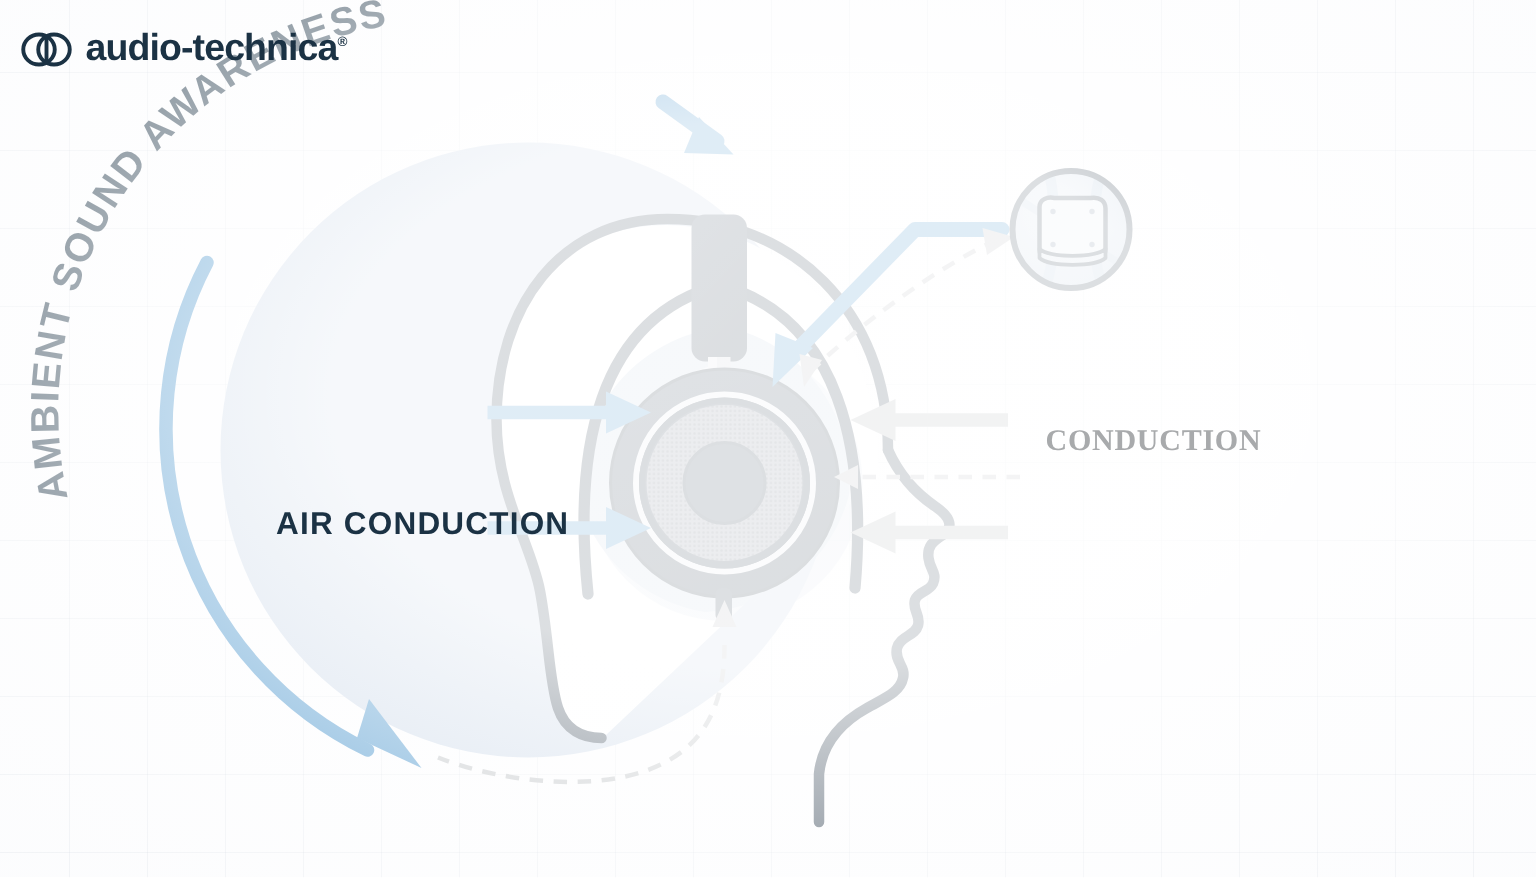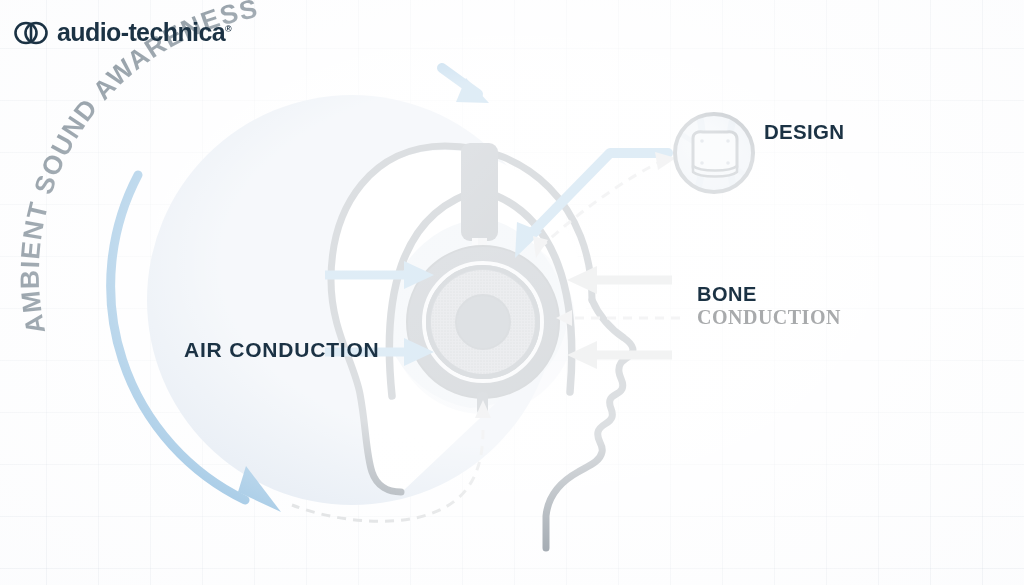--- a/index.html
+++ b/index.html
@@ -297,21 +297,19 @@
       <path d="M 17,4 L 17,22" stroke="#1b3244" stroke-width="2.6"></path>
     </svg>
     <div class="logo-text">
       <span>audio-technica</span><span class="logo-reg">®</span>
     </div>
   </div>
 
   <div class="label" id="air-conduction-label">AIR CONDUCTION</div>
 
   <div id="bone-label-group">
-    <div class="line1">BONE</div>
     <div class="line2">CONDUCTION</div>
   </div>
 
   <div id="comfort-label-group">
-    <div>DESIGN</div>
   </div>
 
 </div>
 
 </body></html>

